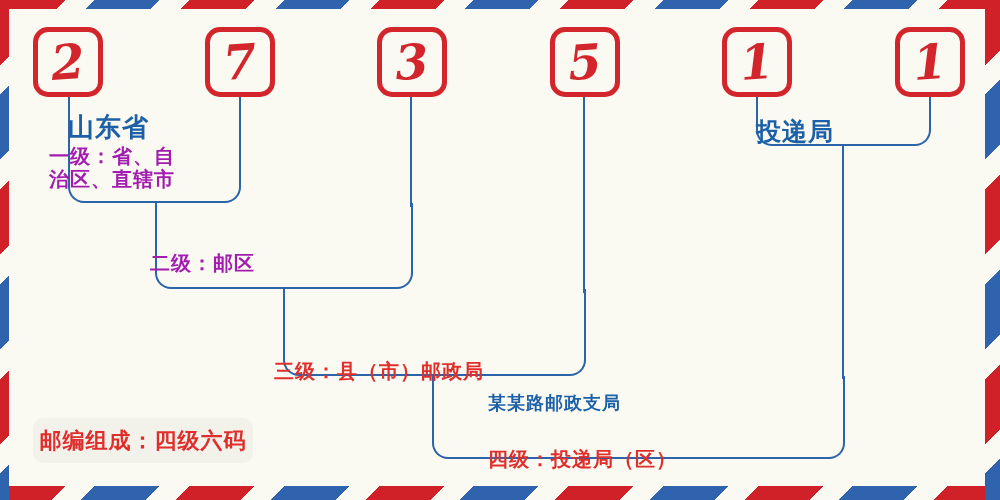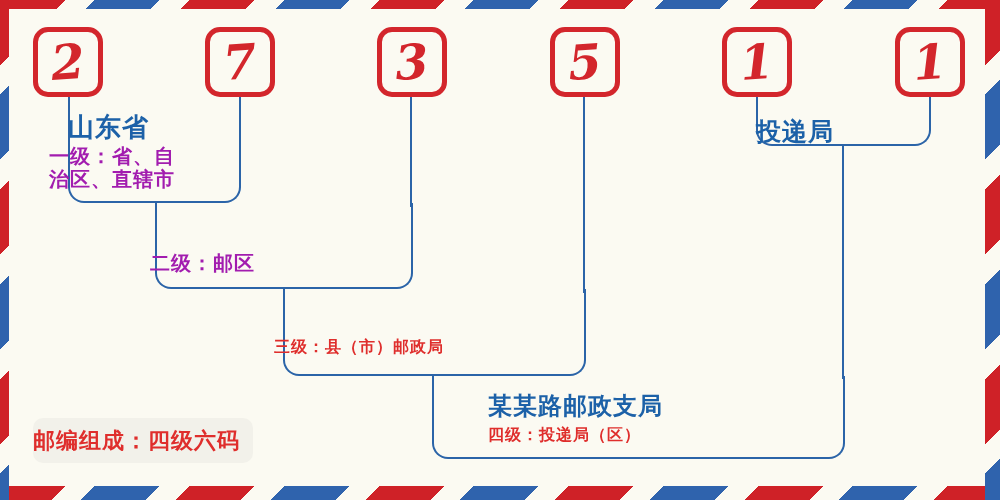--- a/index.html
+++ b/index.html
@@ -45,30 +45,30 @@
     position:absolute;
     border:2px solid #2b64a8; border-top:none;
     border-radius:0 0 16px 16px;
     box-sizing:border-box;
   }
 
   
   .lbl { position:absolute; text-align:left; font-weight:bold; letter-spacing:1px; }
   .blue26 { color:#1c61a8; font-size:26px; line-height:1.1; }
   .blue25 { color:#1c61a8; font-size:25px; line-height:1.1; }
-  .blue22 { color:#1c61a8; font-size:24px; line-height:1.1; }
+  .blue22 { color:#1c61a8; font-size:18px; line-height:1.1; }
   .red22  { color:#a21caf; font-size:20px; line-height:23px; }
-  .red21  { color:#df2e2c; font-size:16px; line-height:22px; }
+  .red21  { color:#df2e2c; font-size:20px; line-height:22px;margin-top:24px; }
   .line { display:block; }
 
   .note-pill {
     position:absolute;
     left:33px; top:418px; width:220px; height:45px;
     background:#f2f1ea; border-radius:10px;
-    display:flex; align-items:center; justify-content:flex-start;
+    display:flex; align-items:center; justify-content:center;
   }
   .note-text {
     color:#df2e2c; font-size:22px; font-weight:bold; letter-spacing:1px;
   }
 </style>
 </head>
 <body>
 
 <div class="canvas">
 

